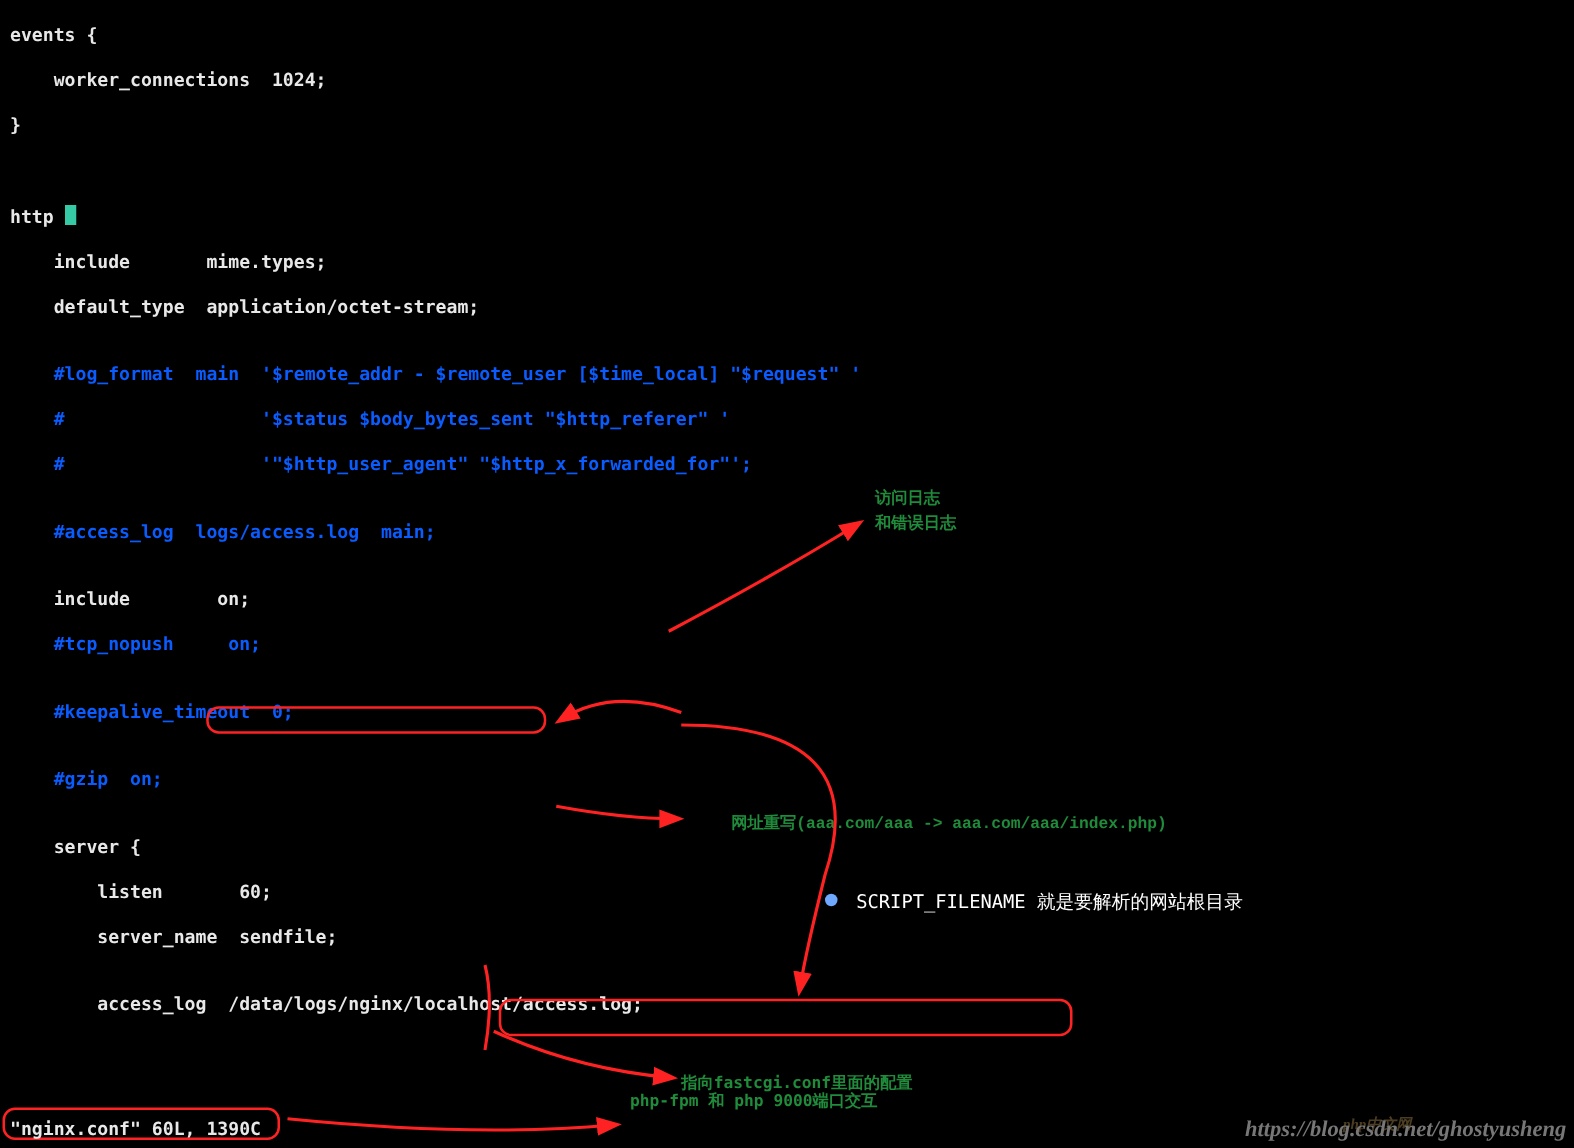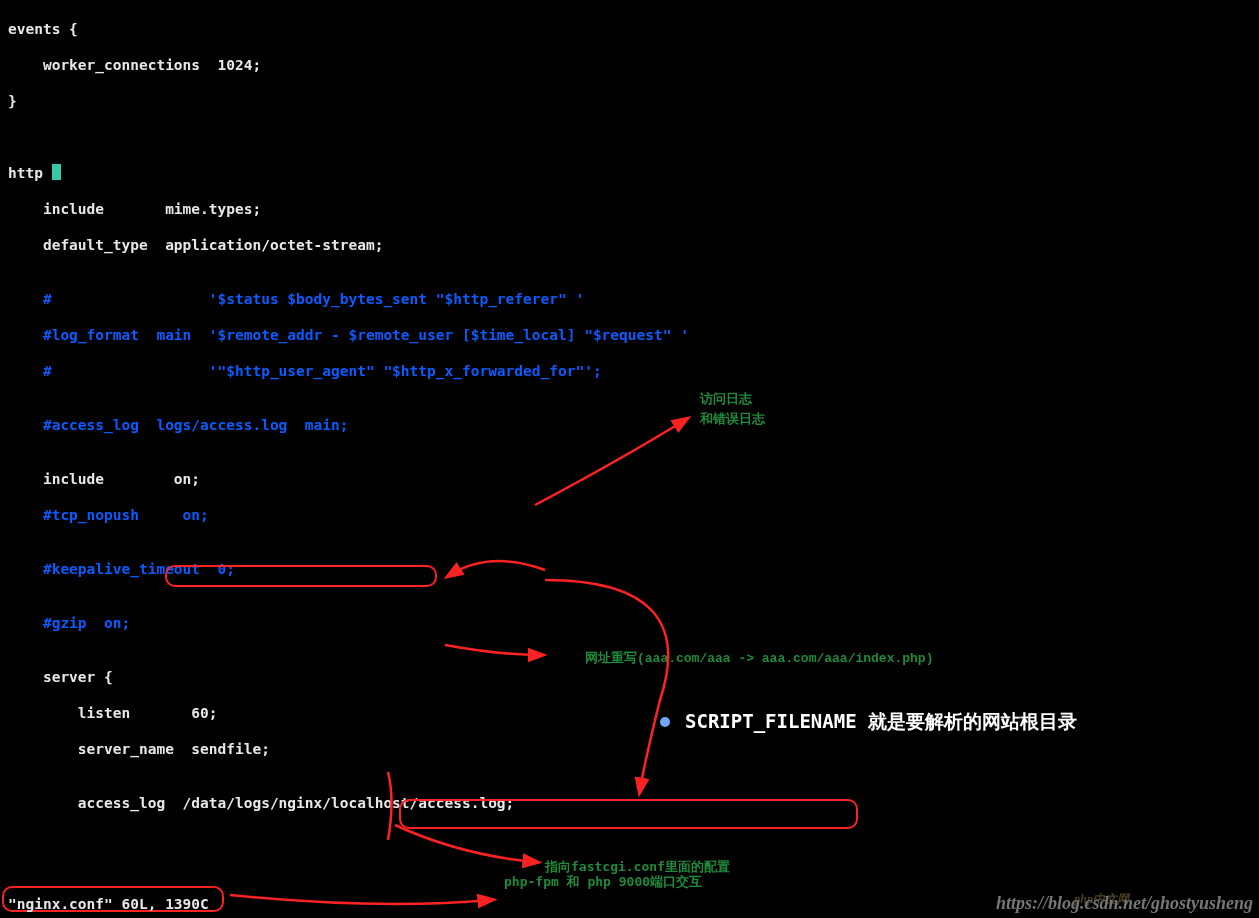--- a/index.html
+++ b/index.html
@@ -27,22 +27,22 @@
 .anno {
   position: absolute;
   color: #1f8b3b;
   font-size: 13px;
   font-weight: bold;
   white-space: nowrap;
 }
 .anno-w {
   position: absolute;
   color: #fff;
-  font-size: 19px;
-  font-weight: 700;
+  font-size: 15px;
+  font-weight: 400;
 }
 .bullet {
   display: inline-block;
   width: 10px;
   height: 10px;
   border-radius: 50%;
   background: #6fa8ff;
   margin-right: 15px;
   vertical-align: 1px;
 }
@@ -84,22 +84,22 @@
 <div class="code">
 <span class="w" style="display: block;">events {</span>
 <span class="w" style="display: block;">    worker_connections  1024;</span>
 <span class="w" style="display: block;">}</span>
 <span class="w" style="display: block;"></span>
 <span class="w" style="display: block;"></span>
 <span class="w" style="display: block;"><span>http </span><span class="cur"></span></span>
 <span class="w" style="display: block;">    include       mime.types;</span>
 <span class="w" style="display: block;">    default_type  application/octet-stream;</span>
 <span class="w" style="display: block;"></span>
+<span class="c" style="display: block;">    #log_format  main  '$remote_addr - $remote_user [$time_local] "$request" '</span>
 <span class="c" style="display: block;">    #                  '$status $body_bytes_sent "$http_referer" '</span>
-<span class="c" style="display: block;">    #log_format  main  '$remote_addr - $remote_user [$time_local] "$request" '</span>
 <span class="c" style="display: block;">    #                  '"$http_user_agent" "$http_x_forwarded_for"';</span>
 <span class="w" style="display: block;"></span>
 <span class="c" style="display: block;">    #access_log  logs/access.log  main;</span>
 <span class="w" style="display: block;"></span>
 <span class="w" style="display: block;">    include        on;</span>
 <span class="c" style="display: block;">    #tcp_nopush     on;</span>
 <span class="w" style="display: block;"></span>
 <span class="c" style="display: block;">    #keepalive_timeout  0;</span>
 <span class="w" style="display: block;"></span>
 <span class="c" style="display: block;">    #gzip  on;</span>

